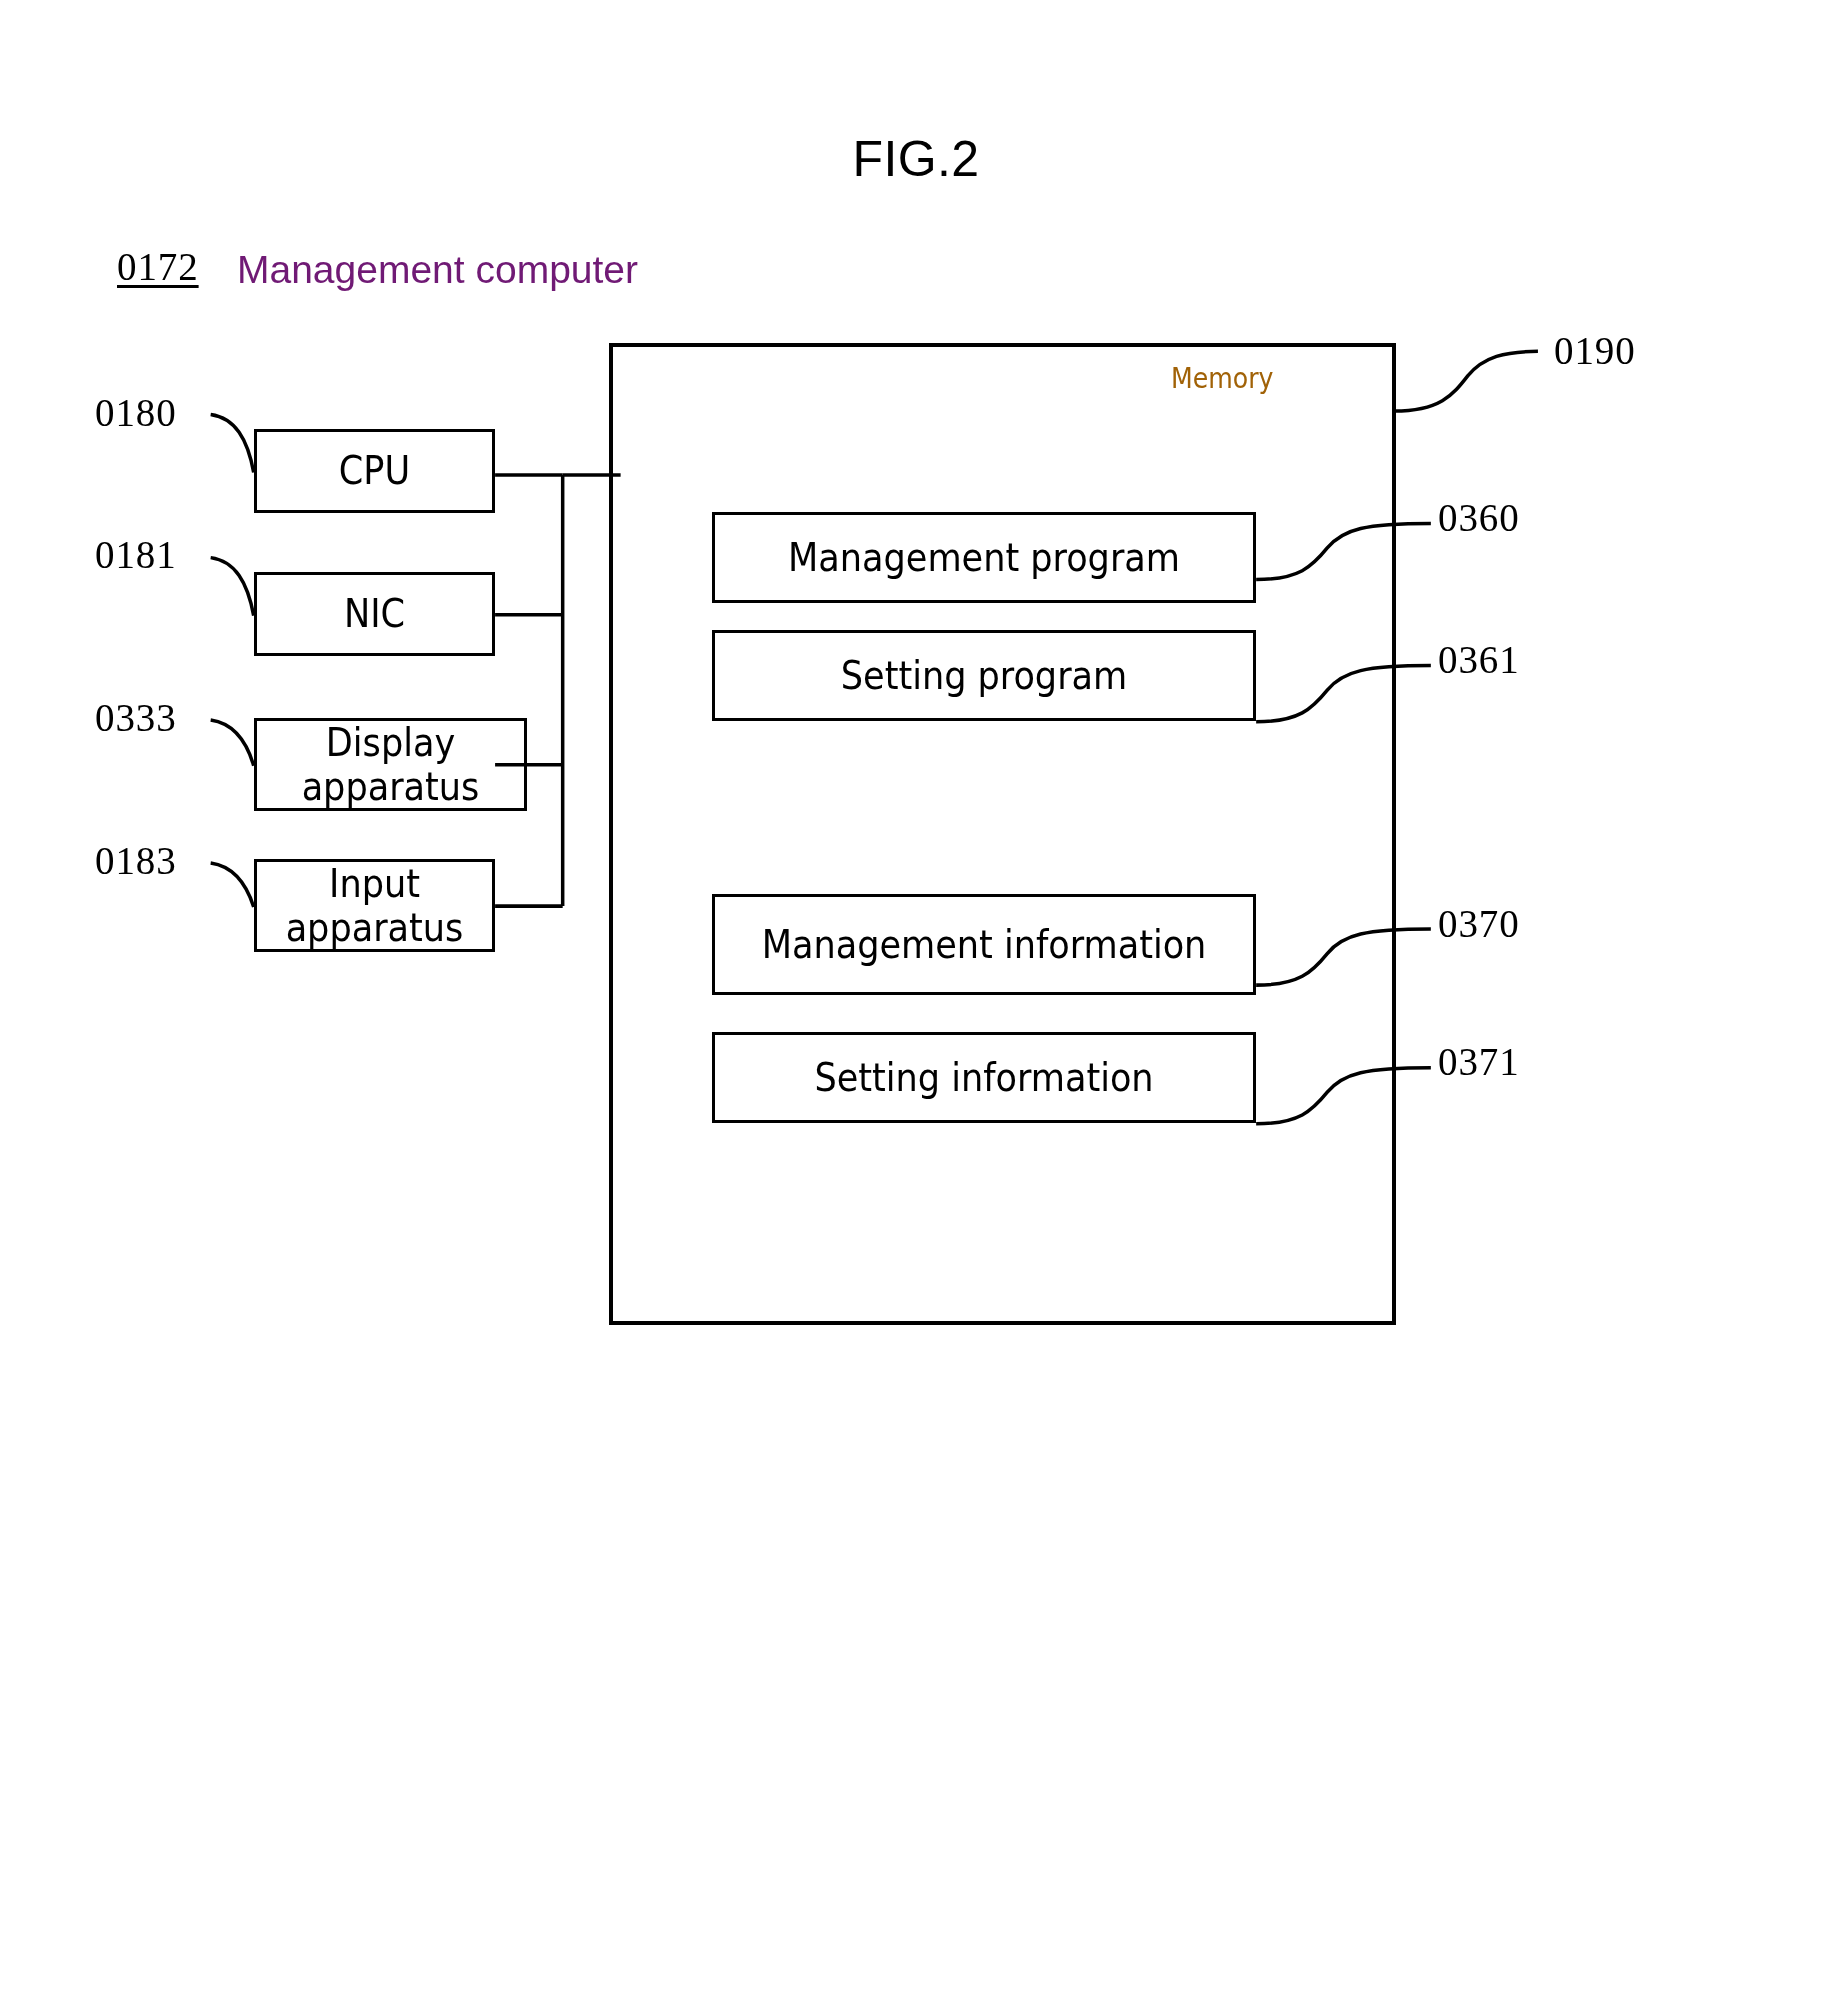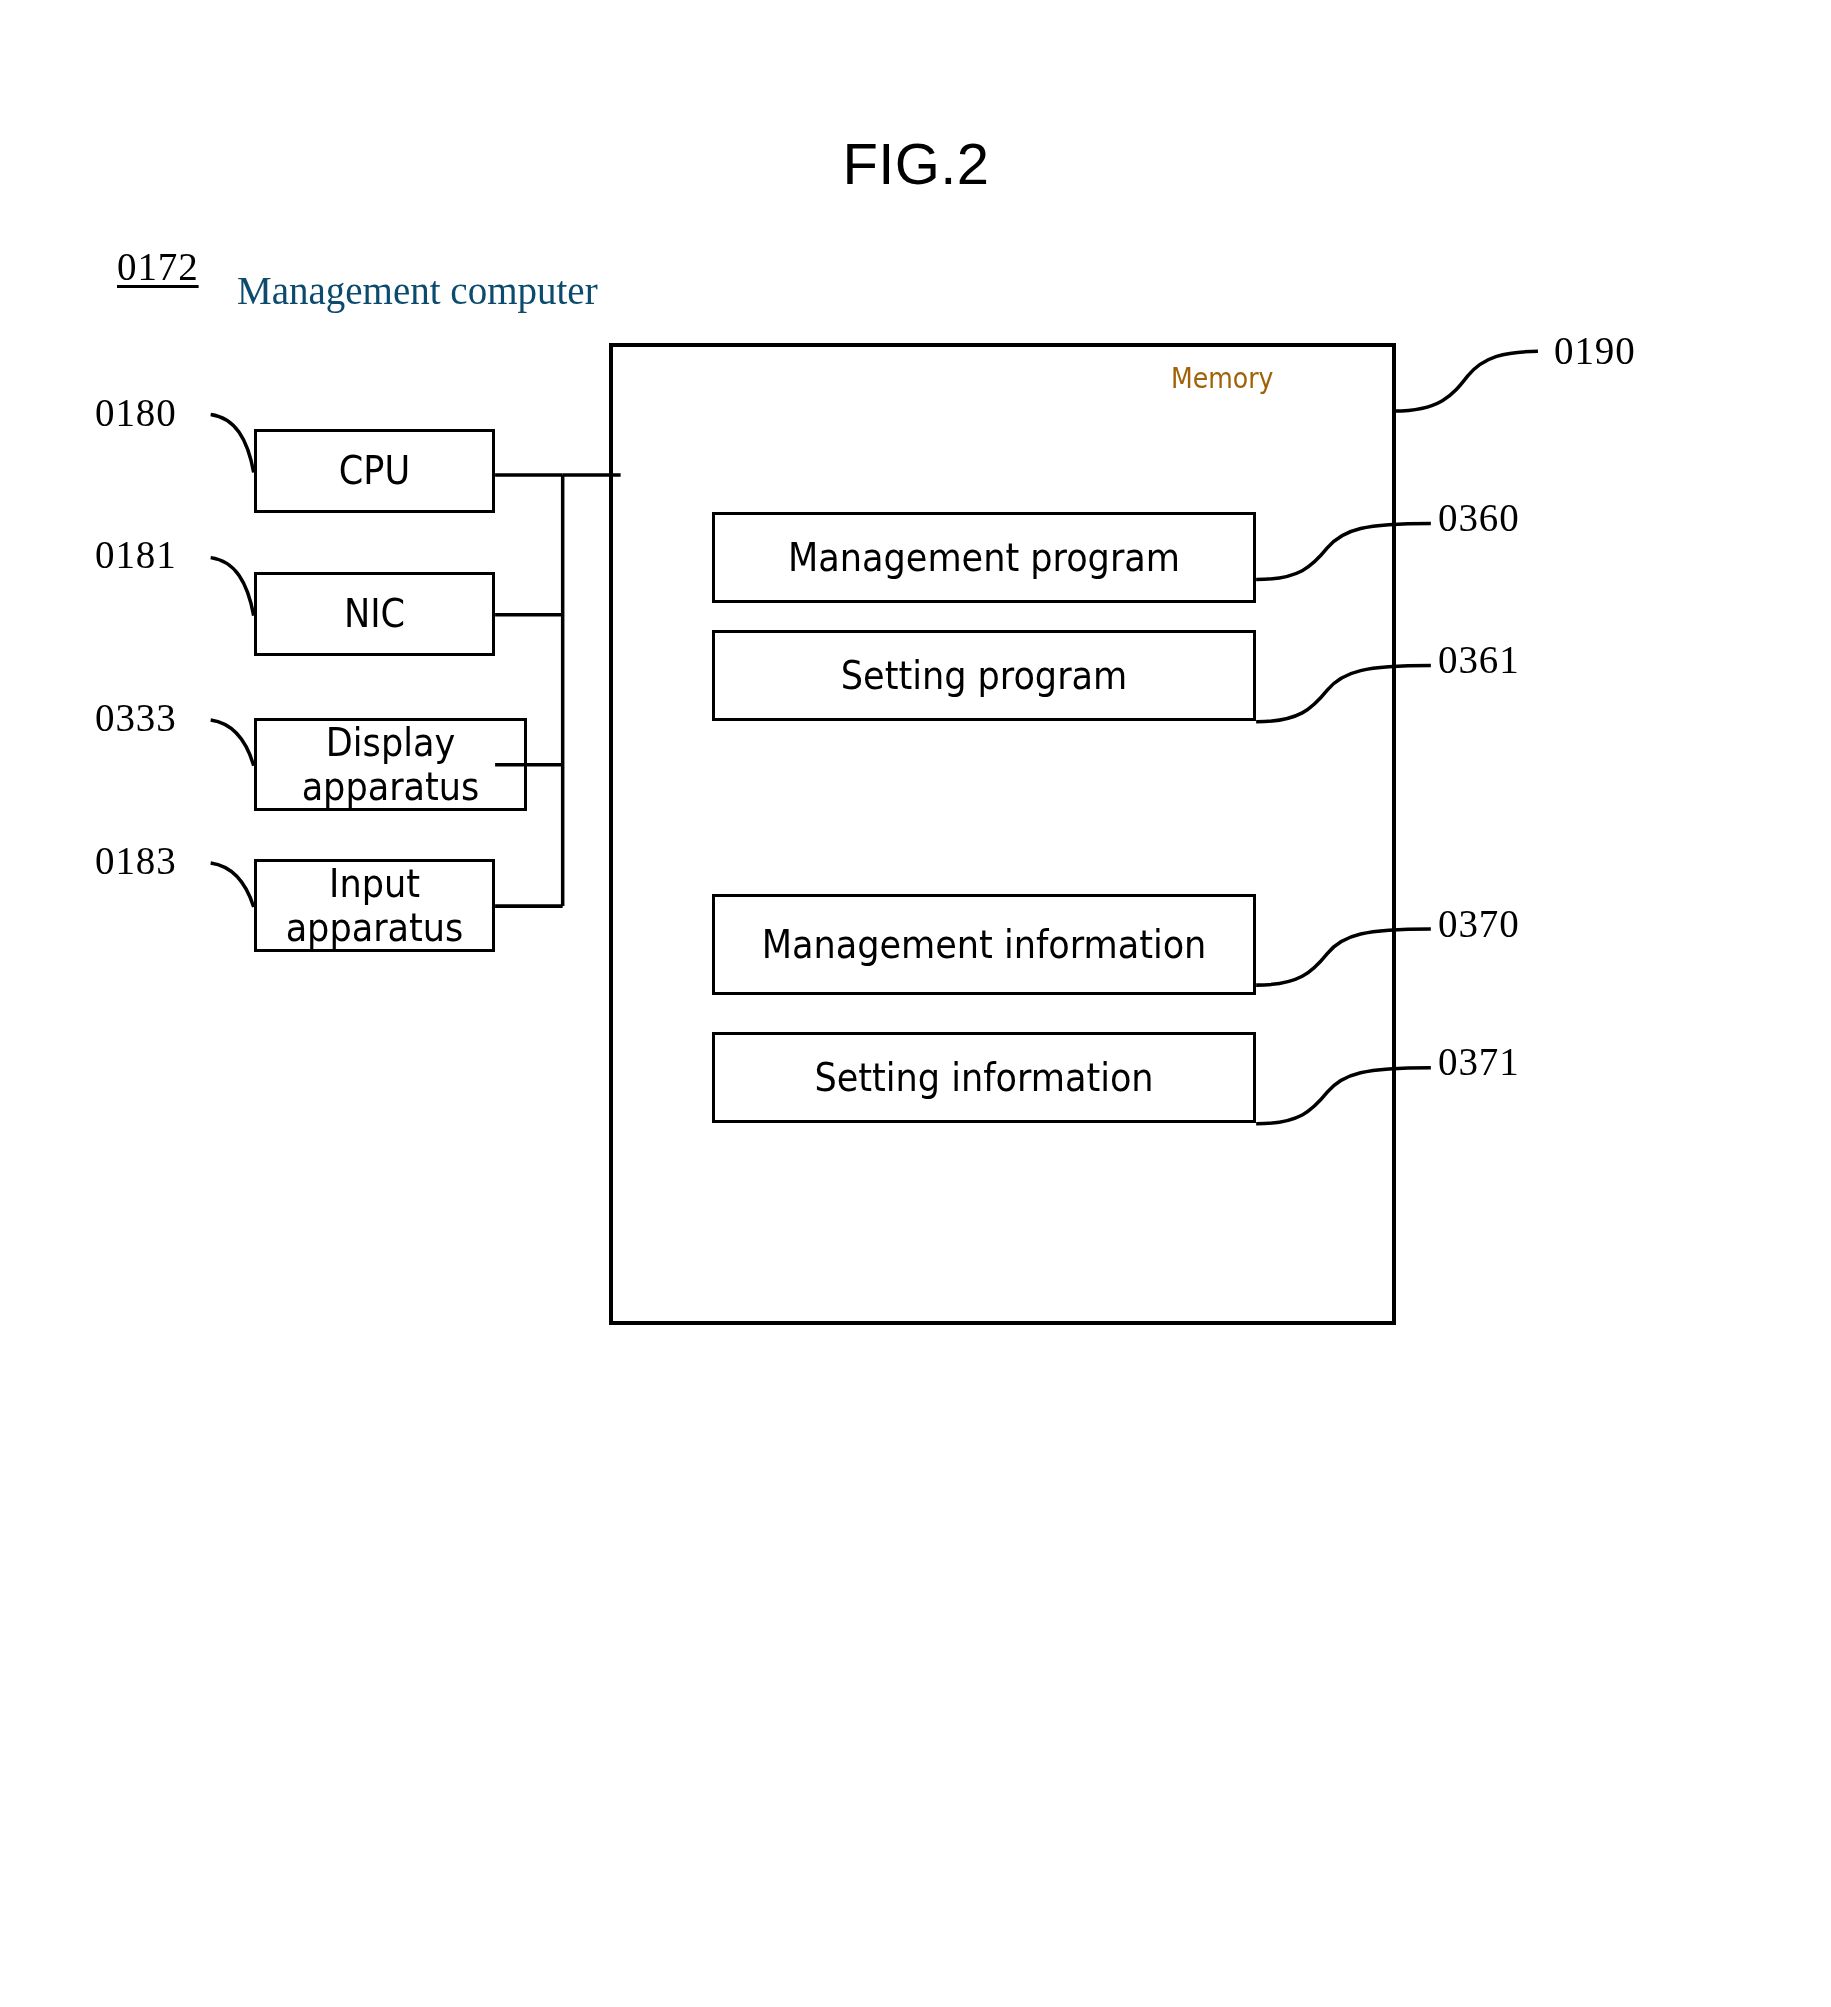--- a/index.html
+++ b/index.html
@@ -17,44 +17,43 @@
     height: 2008px;
     background: #ffffff;
     overflow: hidden;
   }
   .fig-title {
     position: absolute;
     left: 0;
     top: 130px;
     width: 1832px;
     text-align: center;
-    font-size: 58px;
+    font-size: 50px;
     font-family: "Liberation Sans", sans-serif;
     letter-spacing: 0.4px;
     color: #000;
   }
   .ref-num {
     position: absolute;
     font-size: 39px;
     font-family: "Liberation Serif", serif;
     color: #000;
     white-space: nowrap;
     letter-spacing: 0.9px;
   }
   .ref-num.underlined {
     text-decoration: underline;
     text-underline-offset: 5.3px;
   }
   .plain-label {
     position: absolute;
     font-size: 39px;
-    font-family: Liberation Serif, serif;
-    color: #0c4a6e;
+    font-family: Liberation Sans, sans-serif;
+    color: #701a75;
     white-space: nowrap;
-    margin-top: 20px;
   }
   .box {
     position: absolute;
     border: 3.5px solid #000;
     background: #ffffff;
     box-sizing: border-box;
     display: flex;
     align-items: center;
     justify-content: center;
     text-align: center;

